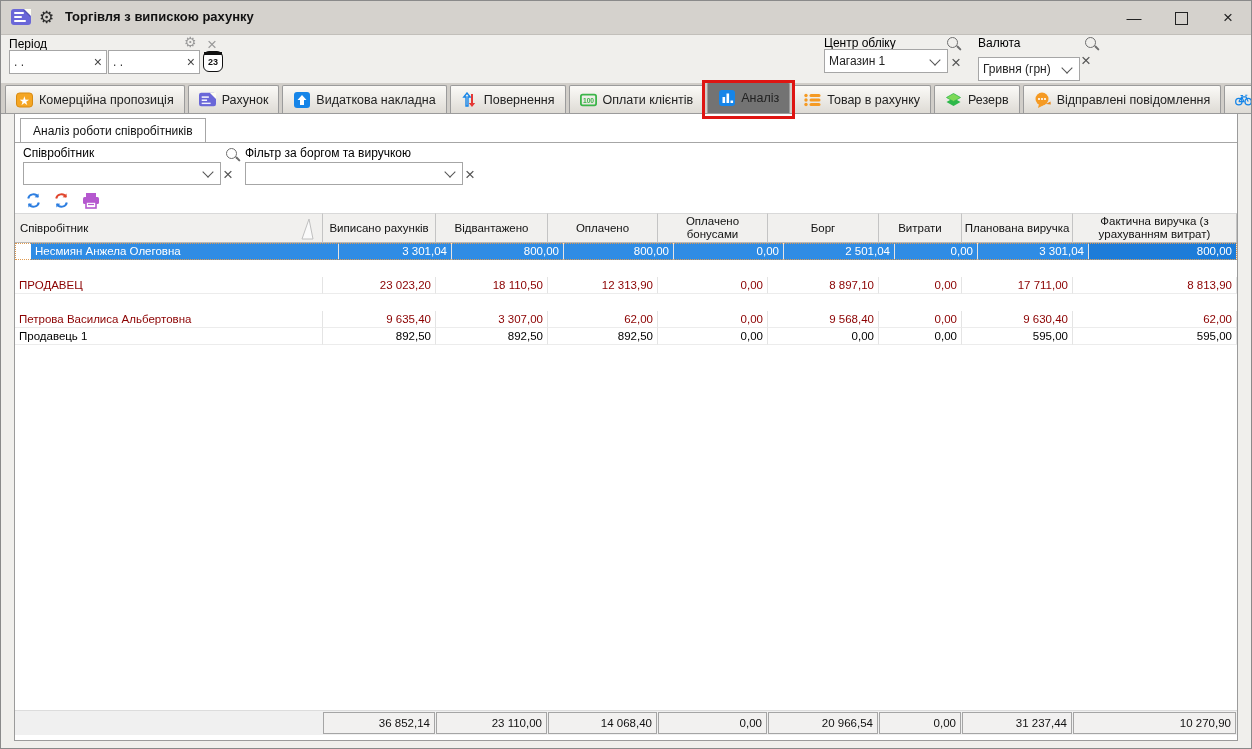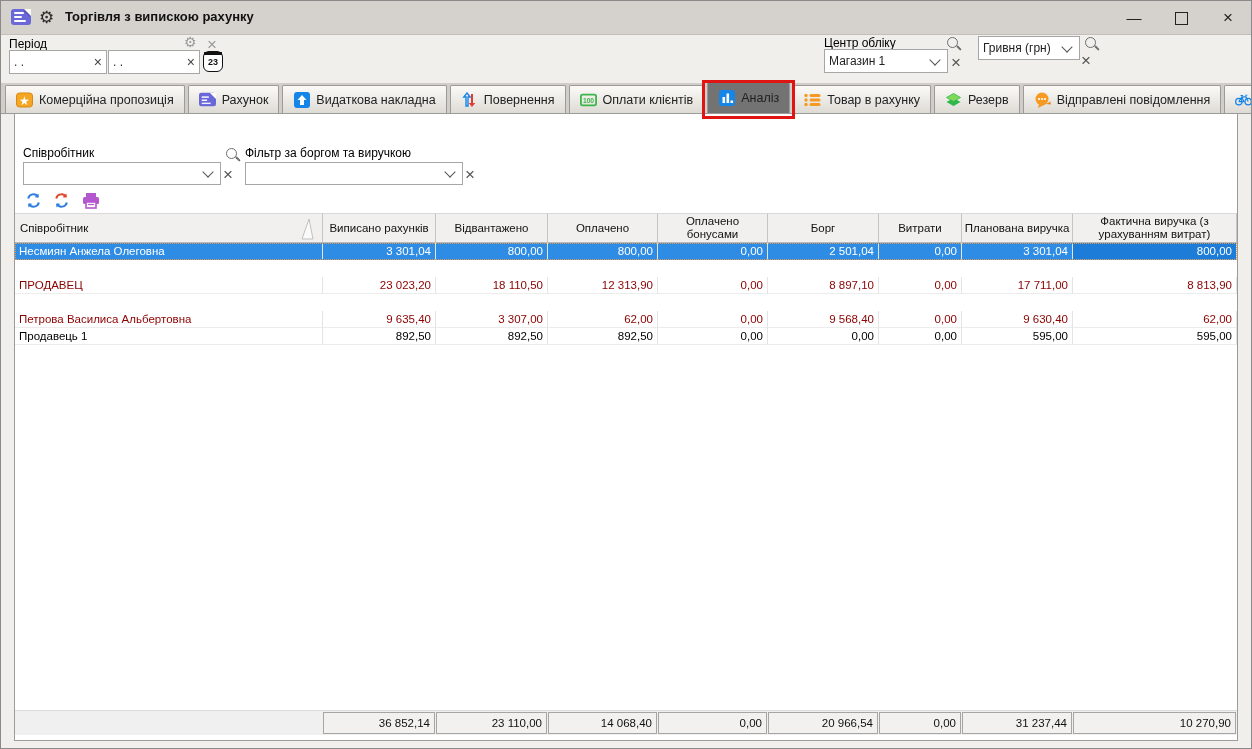--- a/index.html
+++ b/index.html
@@ -44,21 +44,21 @@
   #grid{position:absolute;left:0;top:99px;right:0;}
   .gridrow{display:grid;grid-template-columns:308px 113px 112px 110px 110px 111px 83px 111px 1fr;}
   .hcell{background:#f1f0ee;border-right:1px solid #c4c4c4;border-bottom:1px solid #b9b9b9;border-top:1px solid #d9d9d9;font-size:11.5px;color:#111;display:flex;align-items:center;justify-content:center;text-align:center;height:30px;line-height:13px;padding:0 2px;box-sizing:border-box;position:relative;cursor:pointer;}
   .hcell.first{justify-content:flex-start;padding-left:5px;}
   .sortglyph{position:absolute;right:8px;top:3px;}
   .dcell{font-size:11.5px;height:17px;line-height:16px;padding:0 4px;text-align:right;border-right:1px solid #e4e4e4;border-bottom:1px solid #ececec;box-sizing:border-box;overflow:hidden;white-space:nowrap;}
   .dcell.name{text-align:left;}
   .drow{cursor:pointer;}
   .drow.maroon .dcell{color:#8b0000;margin-top:17px;}
   .drow.black .dcell{color:#000;}
-  .drow.selected{outline:1px dotted #e09a4e;outline-offset:-1px;}
+  .drow.selected{outline:1px dotted #e09a4e;outline-offset:-1px;padding-left:16px;}
   .drow.selected .dcell{background:#2f8ce4;color:#fff;border-right-color:#479c9ef;border-bottom-color:#2f8ce4;}
   .drow.selected .dcell.focus{background:#1d7cd8;}
   
   #totals{position:absolute;left:0;right:0;bottom:5px;height:24px;background:#f0f0f0;border-top:1px solid #dcdcdc;}
   #totals .gridrow{height:24px;}
   .tcell{margin:1px 1px 1px 0;background:#f2f1f0;border:1px solid #a5a5a5;font-size:11.5px;color:#111;text-align:right;line-height:20px;padding:0 4px;}
   .tcell.empty{background:transparent;border:none;}
 </style>
 </head>
 <body>
@@ -97,21 +97,21 @@
   <span class="lbl" style="left:823px;top:35px;">Центр обліку</span>
   <span class="mag" style="left:946px;top:36px;"></span>
   <div class="fld" style="left:823px;top:48px;width:114px;">
     <span>Магазин 1</span>
     <span class="chev"></span>
   </div>
   <span class="xbtn" style="left:950px;top:53px;">×</span>
 
   <span class="lbl" style="left:977px;top:35px;">Валюта</span>
   <span class="mag" style="left:1084px;top:36px;"></span>
-  <div class="fld" style="left:977px;top:35px;width:92px;">
+  <div class="fld" style="left:977px;top:56px;width:92px;">
     <span>Гривня (грн)</span>
     <span class="chev"></span>
   </div>
   <span class="xbtn" style="left:1080px;top:51px;">×</span>
 
   <div id="tabstrip">
       <div class="tab">
         <span class="ticon">
           <svg width="17" height="16" viewBox="0 0 17 16">
             <rect x="0.5" y="1" width="16" height="14" rx="3" fill="#f5a623" stroke="#d88b12"></rect>
@@ -211,20 +211,23 @@
           <svg width="20" height="15" viewBox="0 0 20 15">
             <circle cx="4.5" cy="10" r="3.7" fill="none" stroke="#1685e8" stroke-width="1.5"></circle>
             <circle cx="15.5" cy="10" r="3.7" fill="none" stroke="#1685e8" stroke-width="1.5"></circle>
             <path d="M4.5 10 L8 4.5 H13 L15.5 10 M8 4.5 L10.5 10 H4.5 M12 2.5 h2.5 M6.5 2.8 h3" fill="none" stroke="#1685e8" stroke-width="1.4"></path>
           </svg>
         </span>
       </div>
     </div>
 
   <div id="panel">
+    <div id="subtabrow">
+      <div id="subtab">Аналіз роботи співробітників</div>
+    </div>
 
     <span class="lbl" style="left:8px;top:32px;">Співробітник</span>
     <span class="mag" style="left:211px;top:34px;"></span>
     <div class="combo" style="left:8px;top:48px;width:188px;">
       <span></span>
       <span class="chev"></span>
     </div>
     <span class="xbtn" style="left:208px;top:52px;">×</span>
 
     <span class="lbl" style="left:230px;top:32px;">Фільтр за боргом та виручкою</span>

